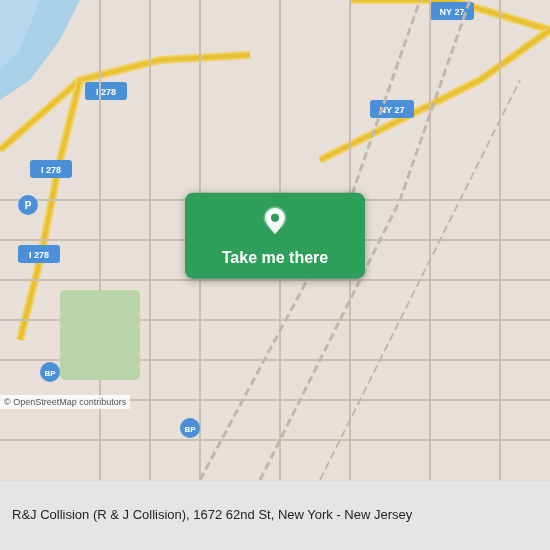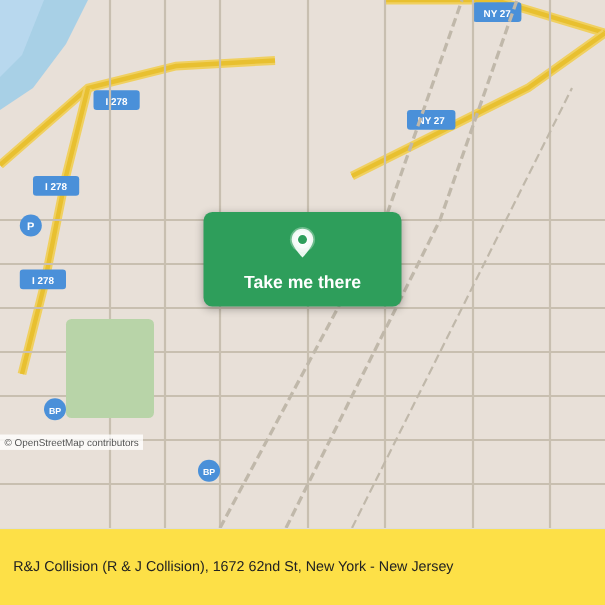--- a/index.html
+++ b/index.html
@@ -60,21 +60,21 @@
       width: 36px;
       height: 36px;
     }
 
     #bottom-bar {
       position: absolute;
       bottom: 0;
       left: 0;
       width: 550px;
       height: 70px;
-      background-color: #fde047;
+      background-color: #e5e5e5;
       display: flex;
       align-items: center;
       padding: 0 12px;
       border-top: 1px solid #ddd;
     }
 
     #bottom-text {
       flex: 1;
       font-size: 13px;
       color: #222;

